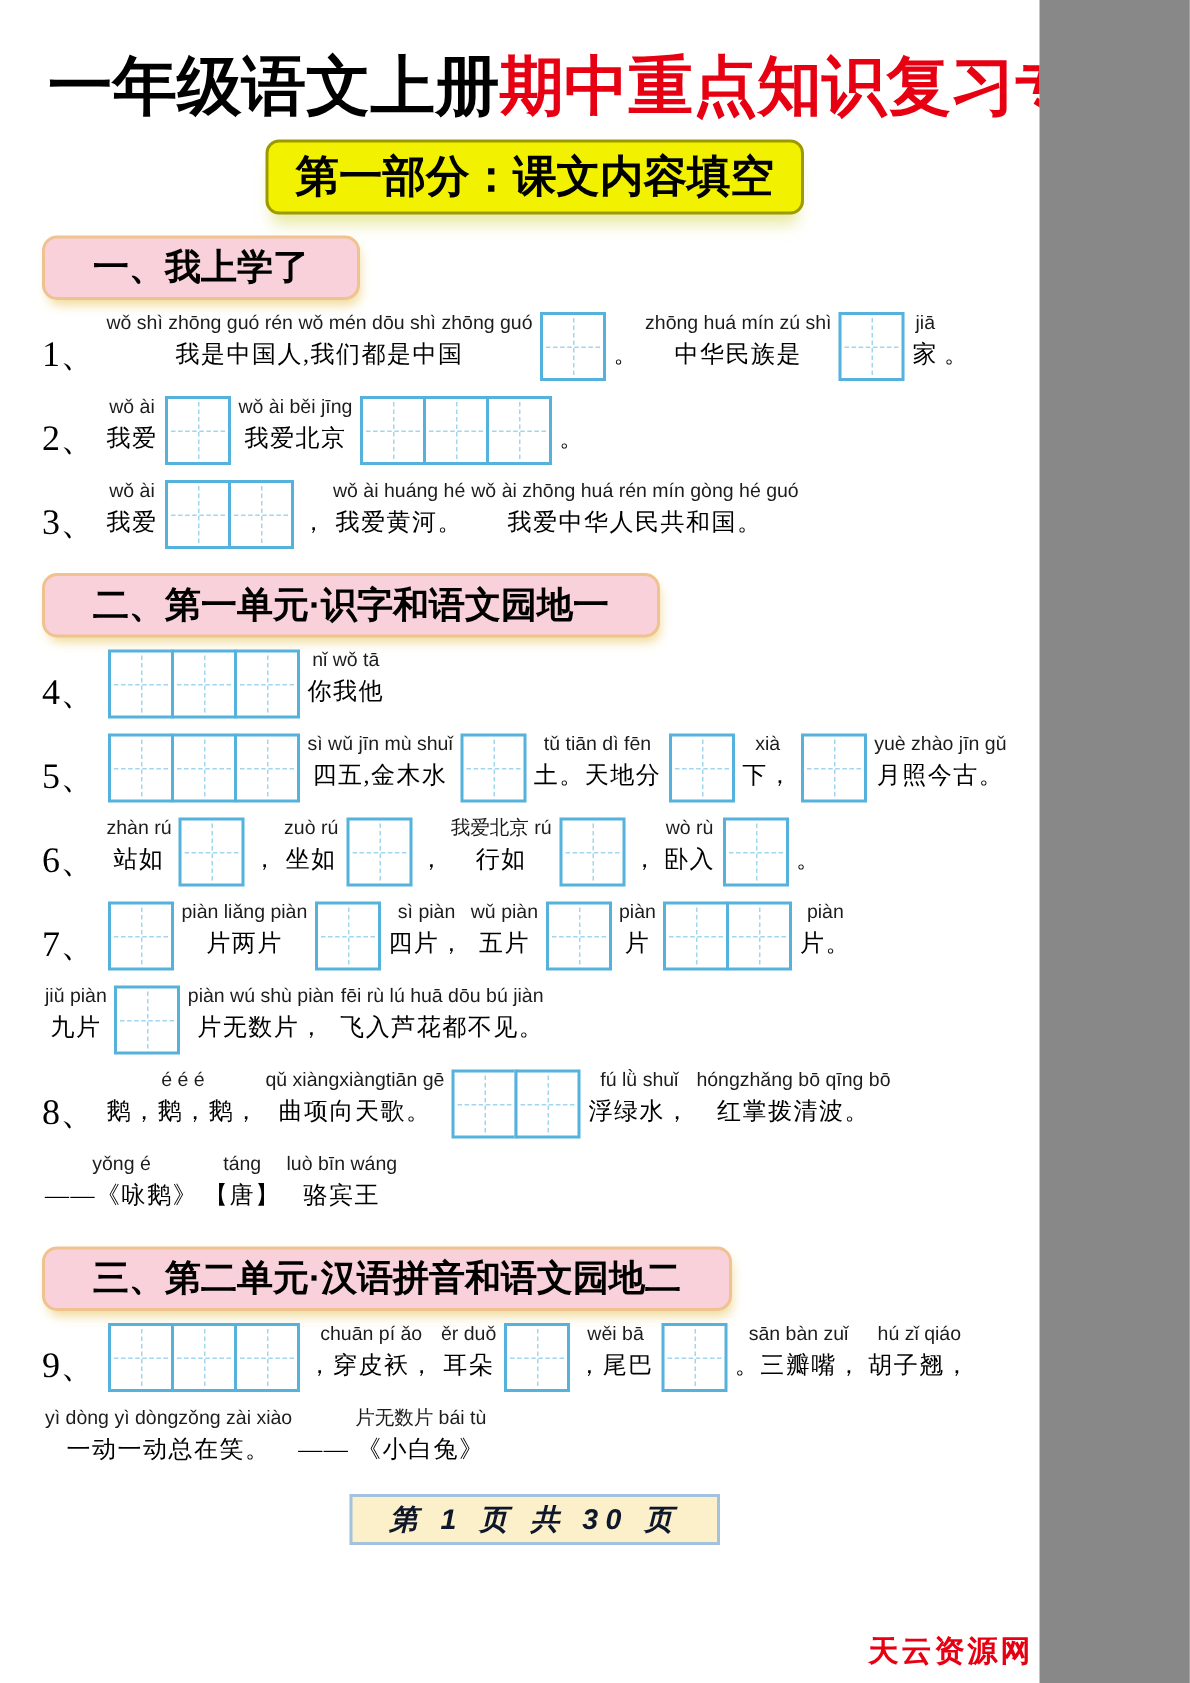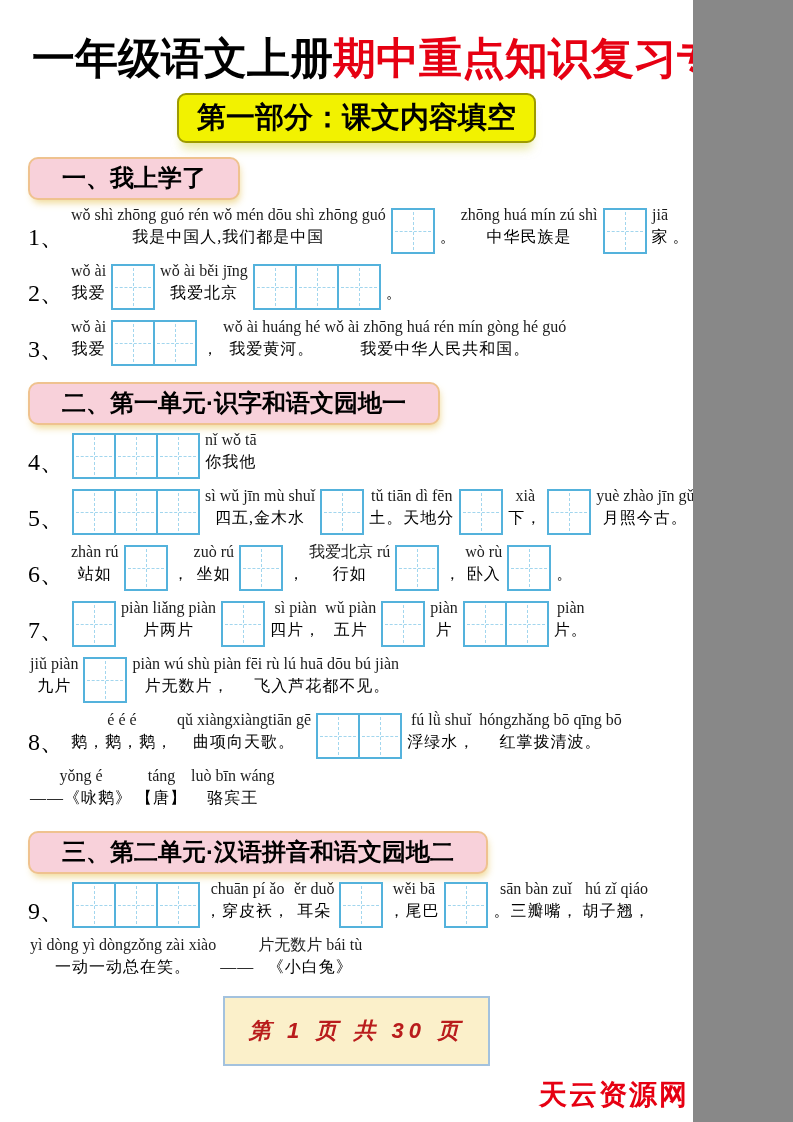--- a/index.html
+++ b/index.html
@@ -20,39 +20,39 @@
   
   .sec-header{display:inline-block;background:#f8d1da;border:2px solid #efc28f;
           border-radius:10px;padding:3px 32px 4px;font-size:24px;font-weight:bold;color:#000;
           margin:6px 0 4px;box-shadow:2px 5px 7px -2px rgba(238,214,140,.9);}
   .section{margin-top:2px;}
   
   .qline{display:flex;align-items:flex-end;margin:4px 0 12px;white-space:nowrap;}
   .qnum{font-size:24px;line-height:30px;margin-right:5px;color:#000;
         font-family:"Liberation Serif","DejaVu Serif",serif;}
   .seg{display:inline-flex;flex-direction:column;align-items:center;margin:0 2px;}
-  .pinyin{font-size:16px;line-height:14px;color:#1c1c1c;white-space:nowrap;min-height:14px;font-family:Liberation Serif, serif;}
+  .pinyin{font-size:13px;line-height:14px;color:#1c1c1c;white-space:nowrap;min-height:14px;}
   .hanzi{font-size:16px;line-height:30px;letter-spacing:1px;color:#000;white-space:nowrap;
          font-family:"Liberation Serif","DejaVu Serif",serif;}
   
   .box-group{display:inline-flex;margin:0 3px;margin-bottom:-2px;}
   .tian-box{width:40px;height:42px;border:2px solid #54b2dc;background:#fff;
             position:relative;display:inline-block;}
   .tian-box + .tian-box{margin-left:-2px;}
   .tian-box::before{content:"";position:absolute;left:50%;top:2px;bottom:2px;
             border-left:1px dashed #a2d6ee;}
   .tian-box::after{content:"";position:absolute;top:50%;left:2px;right:2px;
             border-top:1px dashed #a2d6ee;}
   
   .footer-wrap{text-align:center;margin-top:14px;}
   .footer{display:inline-block;background:#fbf0ca;border:2px solid #a3c2de;
-          padding:18px 24px;color:#b91c1c;font-size:22px;font-weight:bold;
+          padding:2px 24px;color:#0f172a;font-size:19px;font-weight:bold;
           font-style:italic;letter-spacing:5px;}
   
-  .watermark{position:absolute;right:4px;bottom:8px;color:#e60012;font-size:28px;
+  .watermark{position:absolute;right:4px;bottom:8px;color:#e60012;font-size:20px;
           font-weight:bold;letter-spacing:2px;}
 </style>
 </head>
 <body>
 
 <div class="page">
 
   <h1 class="title"><span class="t-black">一年级语文上册</span><span class="t-red">期中重点知识复习专练</span></h1>
 
   <div class="banner-wrap">

